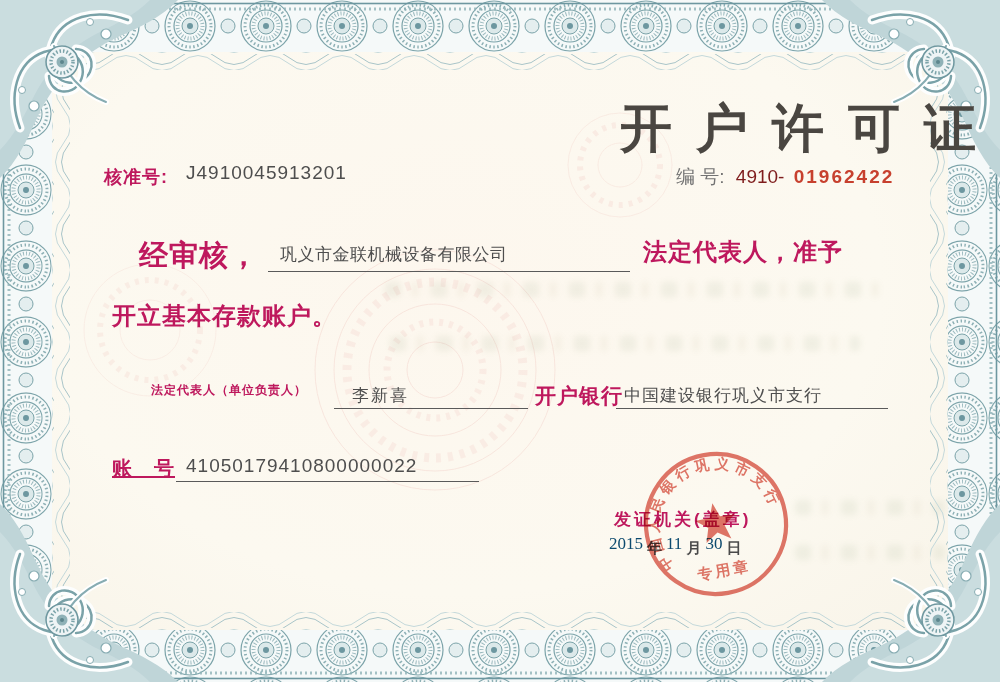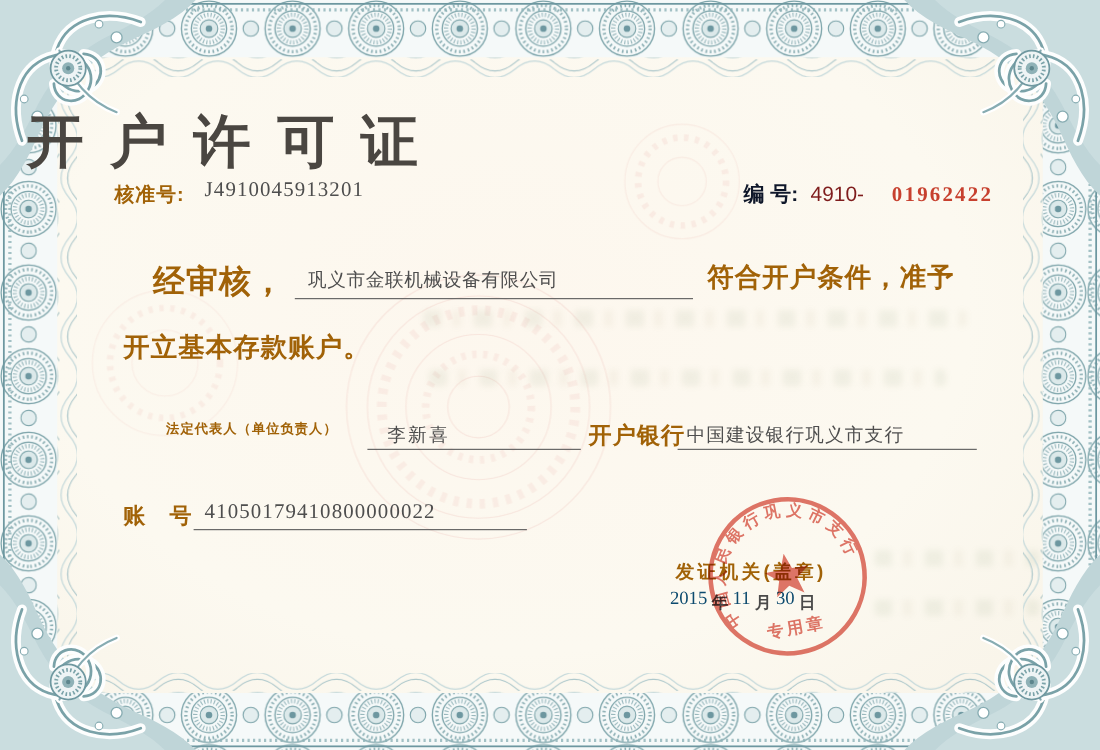--- a/index.html
+++ b/index.html
@@ -7,25 +7,25 @@
     width:1000px;height:682px;position:relative;overflow:hidden;
     font-family:"Liberation Sans",sans-serif;
     background:#ffffff;
   }
   .paper{
     position:absolute;inset:0;
     background:radial-gradient(ellipse at 46% 42%, #fdf7ee 0%, #fcf9f0 55%, #f7f2e6 100%);
   }
   .layer{position:absolute;inset:0;}
   .txt{position:absolute;color:#474747;white-space:nowrap;}
-  .bold-cn{font-weight:700;letter-spacing:1px;color:#a16207;}
-  .serif-val{font-family:Liberation Serif, serif;color:#4e4e4e;}
+  .bold-cn{font-weight:700;letter-spacing:1px;color:#be185d;}
+  .serif-val{font-family:Liberation Sans, sans-serif;color:#4e4e4e;}
   .uline{position:absolute;height:0;border-top:1.6px solid #5a5a5a;}
   .title{
-    left:0;right:0;top:94px;text-align:left;
+    left:0;right:0;top:94px;text-align:right;
     font-family:"DejaVu Serif","Liberation Serif",serif;
     font-size:52px;font-weight:700;letter-spacing:24px;padding-left:24px;
     color:#4a4641;
   }
   .ghost{
     position:absolute;height:15px;border-radius:4px;
     background:repeating-linear-gradient(90deg, rgba(135,155,115,.5) 0 16px, rgba(135,155,115,0) 16px 26px, rgba(160,150,110,.35) 26px 34px, rgba(160,150,110,0) 34px 46px);
     filter:blur(3px);opacity:.20;
   }
   .seal-wrap{position:absolute;left:630px;top:438px;width:172px;height:172px;mix-blend-mode:multiply;}
@@ -144,40 +144,40 @@
   <use href="#cornerOrn" transform="translate(0,682) scale(1,-1)"></use>
   <use href="#cornerOrn" transform="translate(1000,682) scale(-1,-1)"></use>
 </svg>
 
 <div class="txt title">开户许可证</div>
 
 <div class="txt bold-cn" style="left:104px;top:165px;font-size:18px;">核准号:</div>
 <div class="txt serif-val" style="left:186px;top:162px;font-size:19px;letter-spacing:1px;">J4910045913201</div>
 
 <div class="txt" style="left:676px;top:164px;font-size:19px;">
-  <span style="color:#0f172a;font-weight:bold;">编 号:</span>
+  <span style="color:#737373;">编 号:</span>
   <span style="color:#7f1d1d;margin-left:6px;">4910-</span>
-  <span class="serif-val" style="color:#c7402e;letter-spacing:2px;margin-left:20px;font-weight:700;text-align:center;">01962422</span>
+  <span class="serif-val" style="color:#c7402e;letter-spacing:2px;margin-left:4px;font-weight:700;text-align:center;">01962422</span>
 </div>
 
 <div class="txt bold-cn" style="left:139px;top:236px;font-size:29px;">经审核，</div>
 <div class="txt serif-val" style="left:280px;top:243px;font-size:17px;letter-spacing:.5px;">巩义市金联机械设备有限公司</div>
 <div class="uline" style="left:268px;top:271px;width:362px;"></div>
-<div class="txt bold-cn" style="left:643px;top:236px;font-size:24px;">符合开户条件，准予</div>
+<div class="txt bold-cn" style="left:643px;top:236px;font-size:24px;">法定代表人，准予</div>
 
 <div class="txt bold-cn" style="left:112px;top:300px;font-size:24px;">开立基本存款账户。</div>
 
 <div class="txt bold-cn" style="left:112px;top:382px;font-size:12px;margin-left:39px;">法定代表人（单位负责人）</div>
 <div class="txt serif-val" style="left:352px;top:384px;font-size:17px;letter-spacing:2px;">李新喜</div>
 <div class="uline" style="left:334px;top:408px;width:194px;"></div>
 <div class="txt bold-cn" style="left:535px;top:382px;font-size:21px;">开户银行</div>
 <div class="txt serif-val" style="left:624px;top:384px;font-size:17px;letter-spacing:1px;">中国建设银行巩义市支行</div>
 <div class="uline" style="left:616px;top:408px;width:272px;"></div>
 
-<div class="txt bold-cn" style="left:112px;top:455px;font-size:20px;">账　号</div>
+<div class="txt bold-cn" style="left:112px;top:455px;font-size:20px;text-decoration:underline;">账　号</div>
 <div class="txt serif-val" style="left:186px;top:455px;font-size:19px;letter-spacing:1px;">41050179410800000022</div>
 <div class="uline" style="left:176px;top:481px;width:303px;"></div>
 
 <div class="txt bold-cn" style="left:614px;top:508px;font-size:17px;letter-spacing:3px;">发证机关(盖章)</div>
 <div class="txt" style="left:607px;top:538px;font-size:17px;">
   <span class="num">2015</span><span class="cnc">年</span><span class="num">11</span><span class="cnc">月</span><span class="num">30</span><span class="cnc">日</span>
 </div>
 
 <div class="seal-wrap">
   <svg width="172" height="172" viewBox="-86 -86 172 172">

